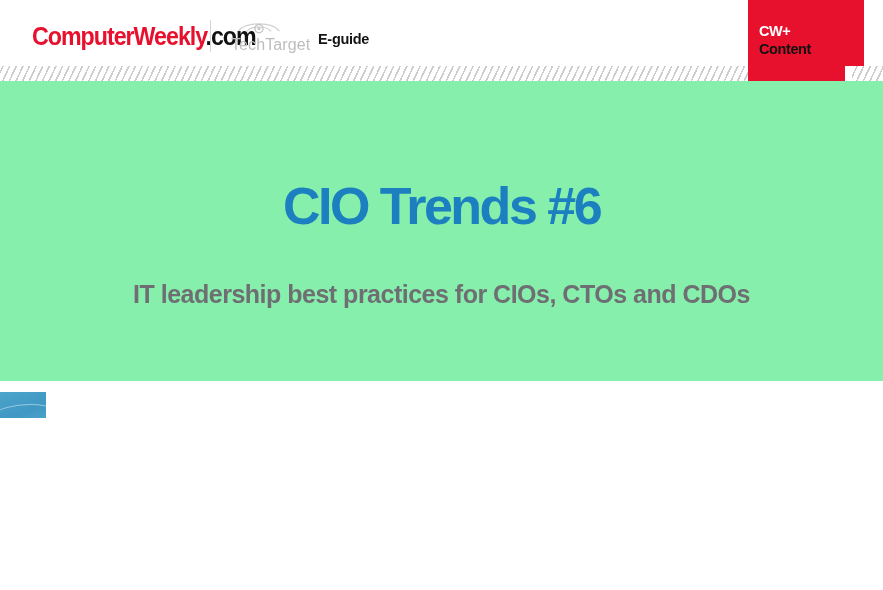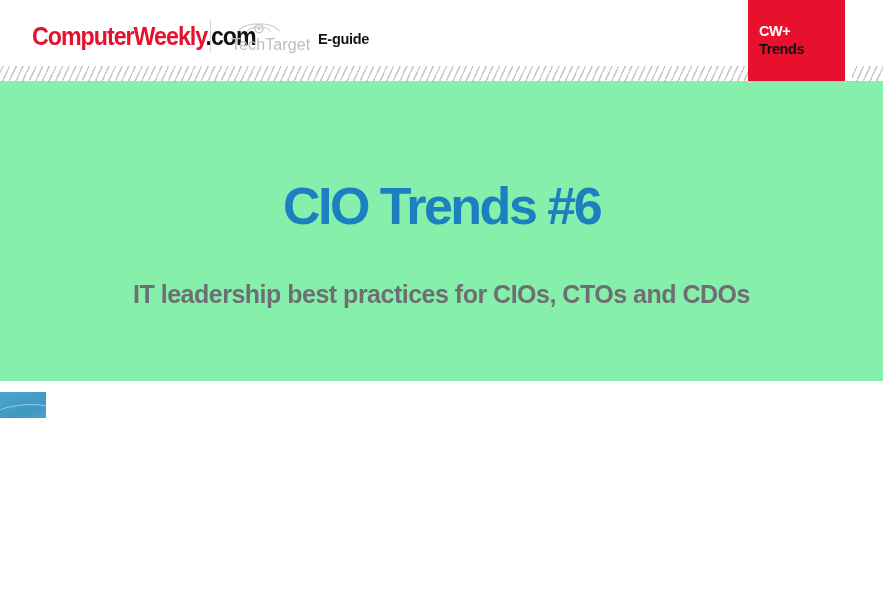--- a/index.html
+++ b/index.html
@@ -97,20 +97,21 @@
   }
 
   
   .cw-content-box {
     position: absolute;
     left: 748px;
     top: 0;
     width: 97px;
     height: 80px;
     background: #e8112d;
+    padding-left: 19px;
   }
   .cw-content-box .cwc-line1 {
     position: absolute;
     left: 11px;
     top: 24px;
     font-size: 14.5px;
     font-weight: bold;
     color: #ffffff;
     letter-spacing: -0.4px;
     line-height: 1;
@@ -461,21 +462,21 @@
         <circle cx="22" cy="8.6" r="1.6" fill="#c7c7c7"></circle>
       </svg>
       <div class="tt-name">TechTarget</div>
     </div>
 
     <div class="eguide-label">E-guide</div>
   </div>
 
   <div class="cw-content-box">
     <div class="cwc-line1">CW+</div>
-    <div class="cwc-line2">Trends</div>
+    <div class="cwc-line2">Content</div>
   </div>
 
   <div class="striped-band"></div>
   <div class="band-mask-red"></div>
   <div class="band-mask-white"></div>
 
   <div class="title-area">
     <div class="main-title">CIO Trends #6</div>
     <div class="sub-title">IT leadership best practices for CIOs, CTOs and CDOs</div>
   </div>

